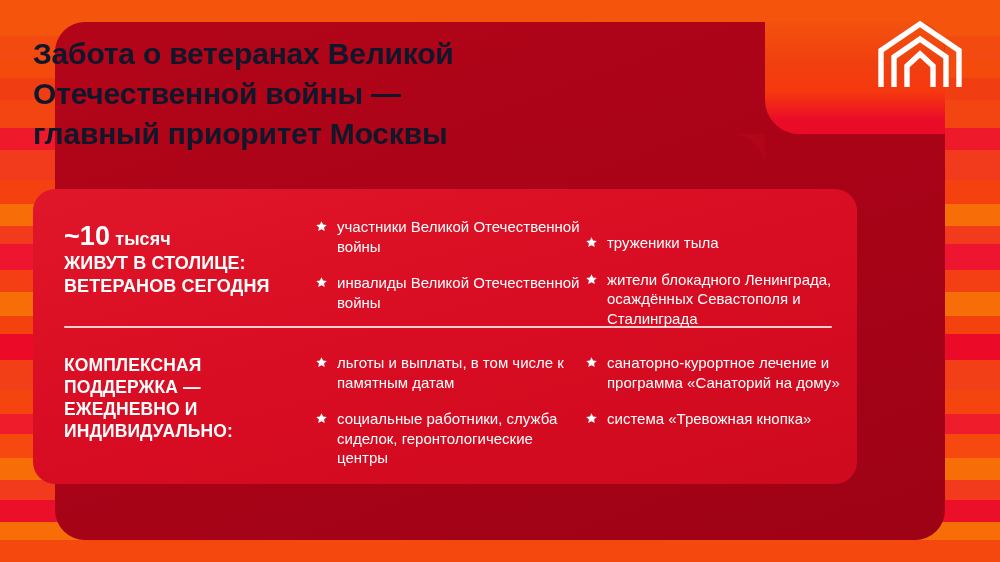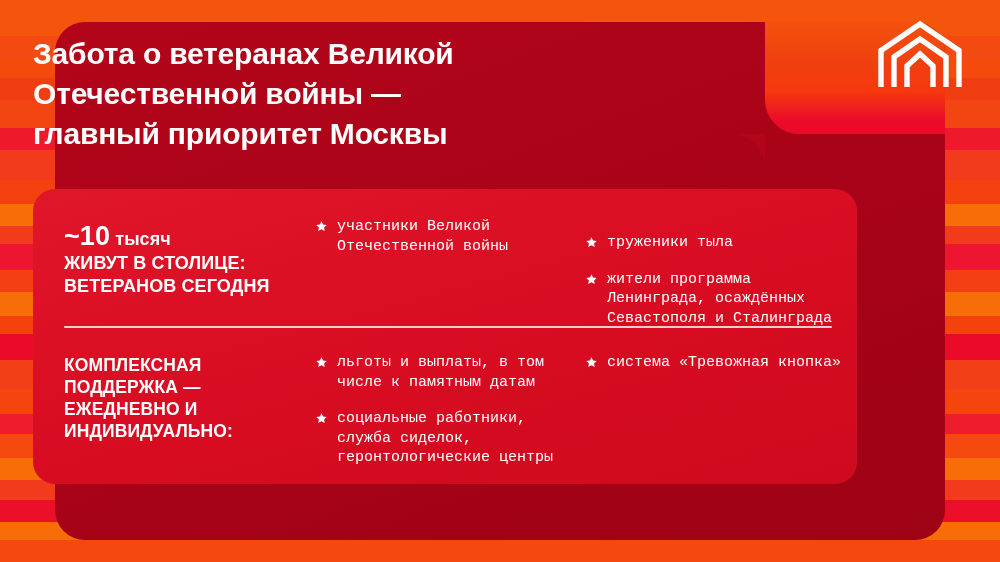--- a/index.html
+++ b/index.html
@@ -39,21 +39,21 @@
   .card-notch:after{ 
     content:"";position:absolute;left:-34px;top:112px;width:34px;height:34px;
     background:#b30519;
     -webkit-mask:radial-gradient(circle 34px at 0 34px, transparent 0 34px, #000 34px);
             mask:radial-gradient(circle 34px at 0 34px, transparent 0 34px, #000 34px);
   }
 
   
   .title{
     position:absolute;left:33px;top:34px;width:560px;z-index:6;
-    color:#ffffff;font-weight:700;font-size:30px;line-height:40px;
+    color:#0f172a;font-weight:700;font-size:30px;line-height:40px;
     letter-spacing:-0.2px;
   }
   .title div{white-space:nowrap;}
 
   
   .panel{
     position:absolute;left:33px;top:189px;width:824px;height:295px;
     z-index:6;border-radius:22px;
     background:linear-gradient(165deg,#e0162a 0%,#d80c22 50%,#cf0a1e 100%);
   }
@@ -68,21 +68,21 @@
 
   .lead{
     color:#fff;font-weight:700;text-transform:none;
     padding-left:31px;box-sizing:border-box;
   }
   .lead-1{width:282px;padding-top:32px;font-size:18px;line-height:22px;letter-spacing:.1px;}
   .lead-1 .big{font-size:27px;line-height:30px;}
   .lead-1 .l1{display:block;margin-bottom:1px;}
   .lead-2{width:282px;padding-top:15px;font-size:17.5px;line-height:22px;letter-spacing:.1px;}
 
-  .col{box-sizing:border-box;font-family:Liberation Mono, monospace;}
+  .col{box-sizing:border-box;}
   .col-a{width:270px;padding-top:28px;}
   .col-b{width:272px;padding-top:44px;}
   .row-2 .col-a{padding-top:14px;}
   .row-2 .col-b{padding-top:14px;}
 
   ul.bul{list-style:none;margin:0;padding:0;}
   ul.bul li{
     position:relative;padding-left:22px;margin-bottom:17px;
     color:#ffffff;font-size:15px;line-height:19.5px;font-weight:400;
   }
@@ -165,40 +165,48 @@
       <div class="col col-a">
         <ul class="bul">
           <li>
             <span class="star">
               <svg viewBox="0 0 24 24" width="13" height="13">
                   <path fill="currentColor" d="M12 2.2l2.9 6.2 6.8.8-5 4.6 1.3 6.7L12 17.2 5.9 20.5 7.3 13.8l-5-4.6 6.8-.8z"></path>
                 </svg>
             </span>
             <span>участники Великой Отечественной войны</span>
           </li>
+          <li>
+            <span class="star">
+              <svg viewBox="0 0 24 24" width="13" height="13">
+                  <path fill="currentColor" d="M12 2.2l2.9 6.2 6.8.8-5 4.6 1.3 6.7L12 17.2 5.9 20.5 7.3 13.8l-5-4.6 6.8-.8z"></path>
+                </svg>
+            </span>
+            <span>инвалиды Великой Отечественной войны</span>
+          </li>
         </ul>
       </div>
 
       <div class="col col-b">
         <ul class="bul">
           <li>
             <span class="star">
               <svg viewBox="0 0 24 24" width="13" height="13">
                   <path fill="currentColor" d="M12 2.2l2.9 6.2 6.8.8-5 4.6 1.3 6.7L12 17.2 5.9 20.5 7.3 13.8l-5-4.6 6.8-.8z"></path>
                 </svg>
             </span>
             <span>труженики тыла</span>
           </li>
           <li>
             <span class="star">
               <svg viewBox="0 0 24 24" width="13" height="13">
                   <path fill="currentColor" d="M12 2.2l2.9 6.2 6.8.8-5 4.6 1.3 6.7L12 17.2 5.9 20.5 7.3 13.8l-5-4.6 6.8-.8z"></path>
                 </svg>
             </span>
-            <span>жители программа Ленинграда, осаждённых Севастополя и Сталинграда</span>
+            <span>жители блокадного Ленинграда, осаждённых Севастополя и Сталинграда</span>
           </li>
         </ul>
       </div>
     </div>
 
     <div class="row row-2">
       <div class="lead lead-2">
         <span class="l1">КОМПЛЕКСНАЯ</span>
         <span class="l1">ПОДДЕРЖКА —</span>
         <span class="l1">ЕЖЕДНЕВНО</span>
@@ -227,20 +235,28 @@
       </div>
 
       <div class="col col-b">
         <ul class="bul">
           <li>
             <span class="star">
               <svg viewBox="0 0 24 24" width="13" height="13">
                   <path fill="currentColor" d="M12 2.2l2.9 6.2 6.8.8-5 4.6 1.3 6.7L12 17.2 5.9 20.5 7.3 13.8l-5-4.6 6.8-.8z"></path>
                 </svg>
             </span>
+            <span>санаторно-курортное лечение и программа «Санаторий на дому»</span>
+          </li>
+          <li>
+            <span class="star">
+              <svg viewBox="0 0 24 24" width="13" height="13">
+                  <path fill="currentColor" d="M12 2.2l2.9 6.2 6.8.8-5 4.6 1.3 6.7L12 17.2 5.9 20.5 7.3 13.8l-5-4.6 6.8-.8z"></path>
+                </svg>
+            </span>
             <span>система «Тревожная кнопка»</span>
           </li>
         </ul>
       </div>
     </div>
 
   </div>
 </div>
 
 </body></html>

